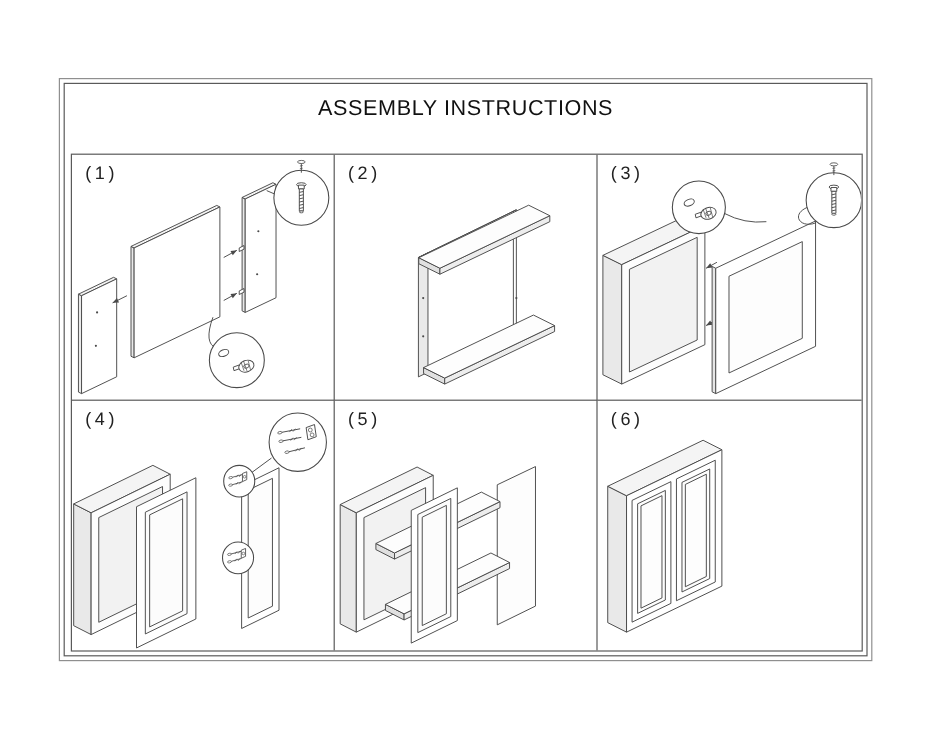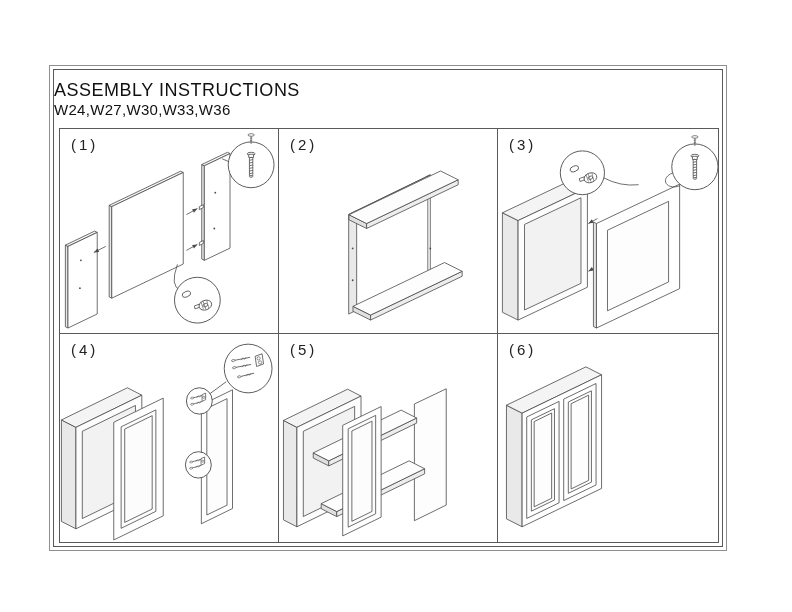--- a/index.html
+++ b/index.html
@@ -1,41 +1,40 @@
 <!DOCTYPE html>
 <html><head>
 <meta charset="utf-8">
 <style>
   html,body{margin:0;padding:0;background:#fff;}
   .canvas{position:relative;width:792px;height:612px;background:#fff;overflow:hidden;
           font-family:"Liberation Sans","DejaVu Sans",sans-serif;}
   .outer-frame{position:absolute;left:49px;top:65px;width:676px;height:484px;
                border:1px solid #8f8f8f;background:#fff;}
   .inner-frame{position:absolute;left:3px;top:3px;right:3px;bottom:3px;border:1px solid #5a5a5a;}
-  .hdr{position:absolute;top:10px;left:0;right:0;text-align:left;color:#111;}
+  .hdr{position:absolute;top:10px;left:0;right:0;text-align:center;color:#111;}
   .title{font-size:18px;letter-spacing:0.5px;line-height:1.15;}
   .subtitle{font-size:15px;letter-spacing:0.3px;line-height:1.2;}
   .grid{position:absolute;left:5px;top:58px;width:658px;height:413px;border:1px solid #5a5a5a;
         display:grid;grid-template-columns:219px 219px 220px;grid-template-rows:205px 208px;}
   .cell{position:relative;border-right:1px solid #5a5a5a;border-bottom:1px solid #5a5a5a;
         box-sizing:border-box;overflow:hidden;}
   .cell:nth-child(3n){border-right:none;}
   .cell:nth-child(n+4){border-bottom:none;}
   .plabel{position:absolute;top:7px;left:11px;font-size:15px;letter-spacing:3px;color:#222;z-index:2;}
   .drawing{position:absolute;left:0;top:0;width:100%;height:100%;}
 </style>
 </head>
 <body>
 
 <div class="canvas">
   <div class="outer-frame">
     <div class="inner-frame">
       <div class="hdr">
         <div class="title">ASSEMBLY INSTRUCTIONS</div>
-        <div class="subtitle">W24,W27,W30,W33,W36</div>
       </div>
       <div class="grid">
         <div class="cell">
           <span class="plabel">(1)</span>
           <svg id="d1" class="drawing" viewBox="0 0 219 205" preserveAspectRatio="none">
               <path d="M52.0,170.0 L49.4,168.7 L49.4,76.7 L52.0,78.0 Z" fill="#e9e9e9" stroke="#4a4a4a" stroke-width="0.8" stroke-linejoin="round"></path>
               <path d="M52.0,78.0 L49.4,76.7 L121.2,42.4 L123.8,43.7 Z" fill="#f4f4f4" stroke="#4a4a4a" stroke-width="0.8" stroke-linejoin="round"></path>
               <path d="M52.0,170.0 L123.8,135.7 L123.8,43.7 L52.0,78.0 Z" fill="#ffffff" stroke="#4a4a4a" stroke-width="0.8" stroke-linejoin="round"></path>
               <path d="M8.0,200.0 L5.4,198.7 L5.4,116.7 L8.0,118.0 Z" fill="#e9e9e9" stroke="#4a4a4a" stroke-width="0.8" stroke-linejoin="round"></path>
               <path d="M8.0,118.0 L5.4,116.7 L34.8,102.6 L37.4,103.9 Z" fill="#f4f4f4" stroke="#4a4a4a" stroke-width="0.8" stroke-linejoin="round"></path>

